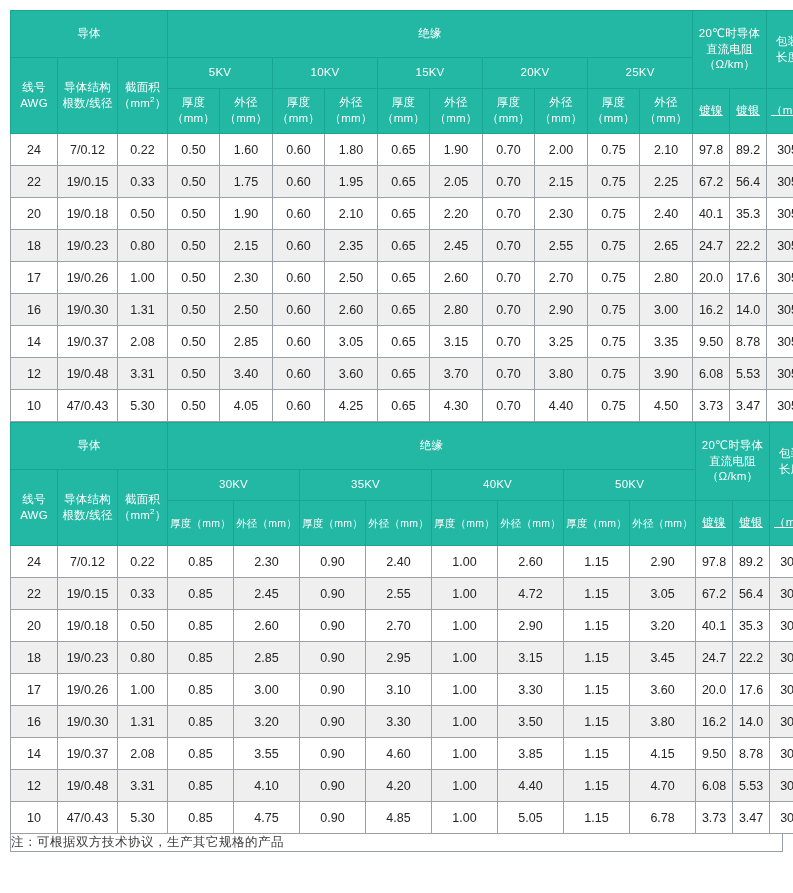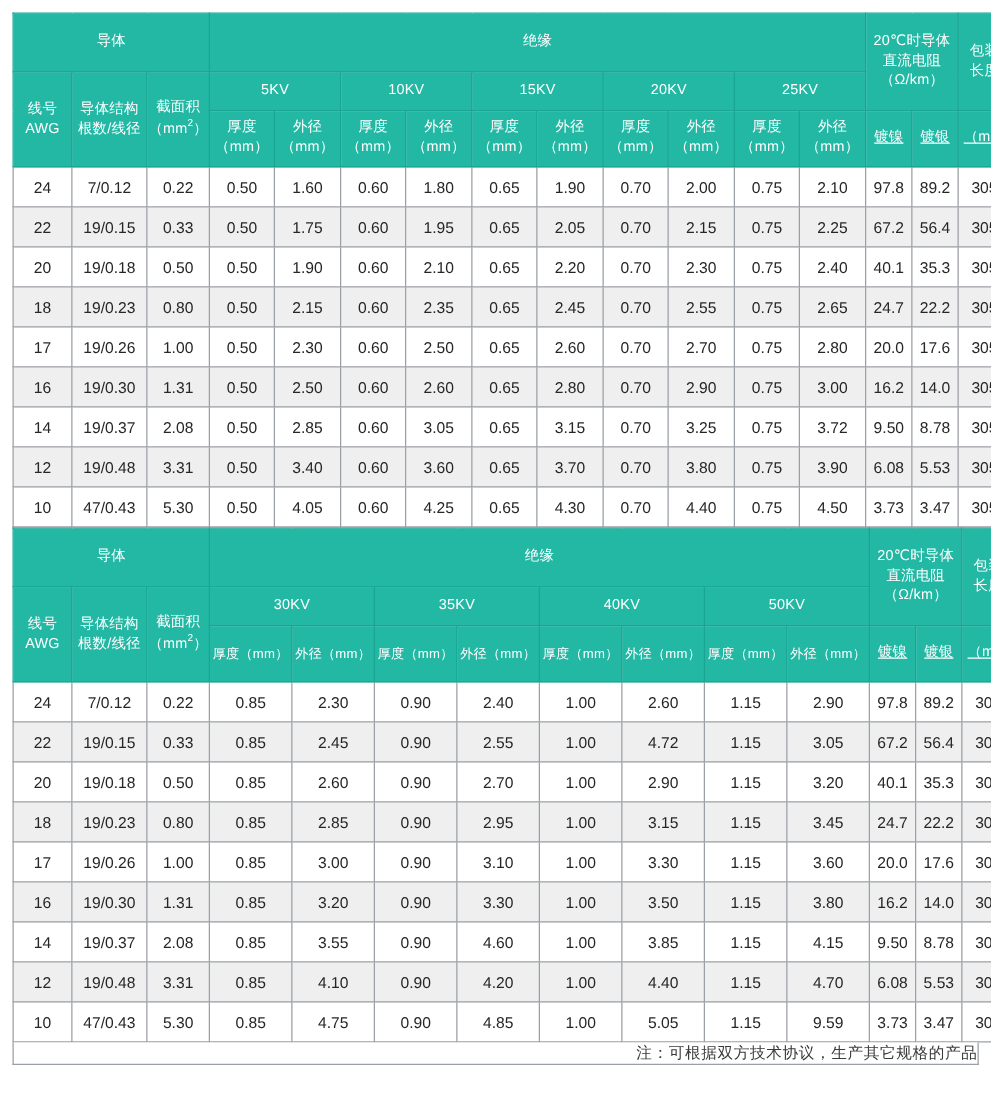--- a/index.html
+++ b/index.html
@@ -64,21 +64,21 @@
   .sup { font-size: 8px; vertical-align: super; }
   
   .note {
     width: 773px;
     box-sizing: border-box;
     border: 1px solid #9aa0a6;
     border-top: none;
     height: 36px;
     display: flex;
     align-items: center;
-    justify-content: flex-end;
+    justify-content: flex-start;
     font-size: 12.5px;
     color: #3a3a3a;
     background: #ffffff;
     letter-spacing: 0.5px;
   }
   .spacer { flex: 1 1 auto; }
 </style>
 </head>
 <body>
 
@@ -267,21 +267,21 @@
           <td>2.08</td>
           <td>0.50</td>
           <td>2.85</td>
           <td>0.60</td>
           <td>3.05</td>
           <td>0.65</td>
           <td>3.15</td>
           <td>0.70</td>
           <td>3.25</td>
           <td>0.75</td>
-          <td>3.72</td>
+          <td>3.35</td>
           <td>9.50</td>
           <td>8.78</td>
           <td>305</td>
         </tr>
         <tr class="alt">
           <td>12</td>
           <td>19/0.48</td>
           <td>3.31</td>
           <td>0.50</td>
           <td>3.40</td>
@@ -514,21 +514,21 @@
           <td>10</td>
           <td>47/0.43</td>
           <td>5.30</td>
           <td>0.85</td>
           <td>4.75</td>
           <td>0.90</td>
           <td>4.85</td>
           <td>1.00</td>
           <td>5.05</td>
           <td>1.15</td>
-          <td>9.59</td>
+          <td>6.78</td>
           <td>3.73</td>
           <td>3.47</td>
           <td>305</td>
         </tr>
       </tbody>
   </table>
 
   <div class="note">
     <span>注：可根据双方技术协议，生产其它规格的产品</span>
   </div>

